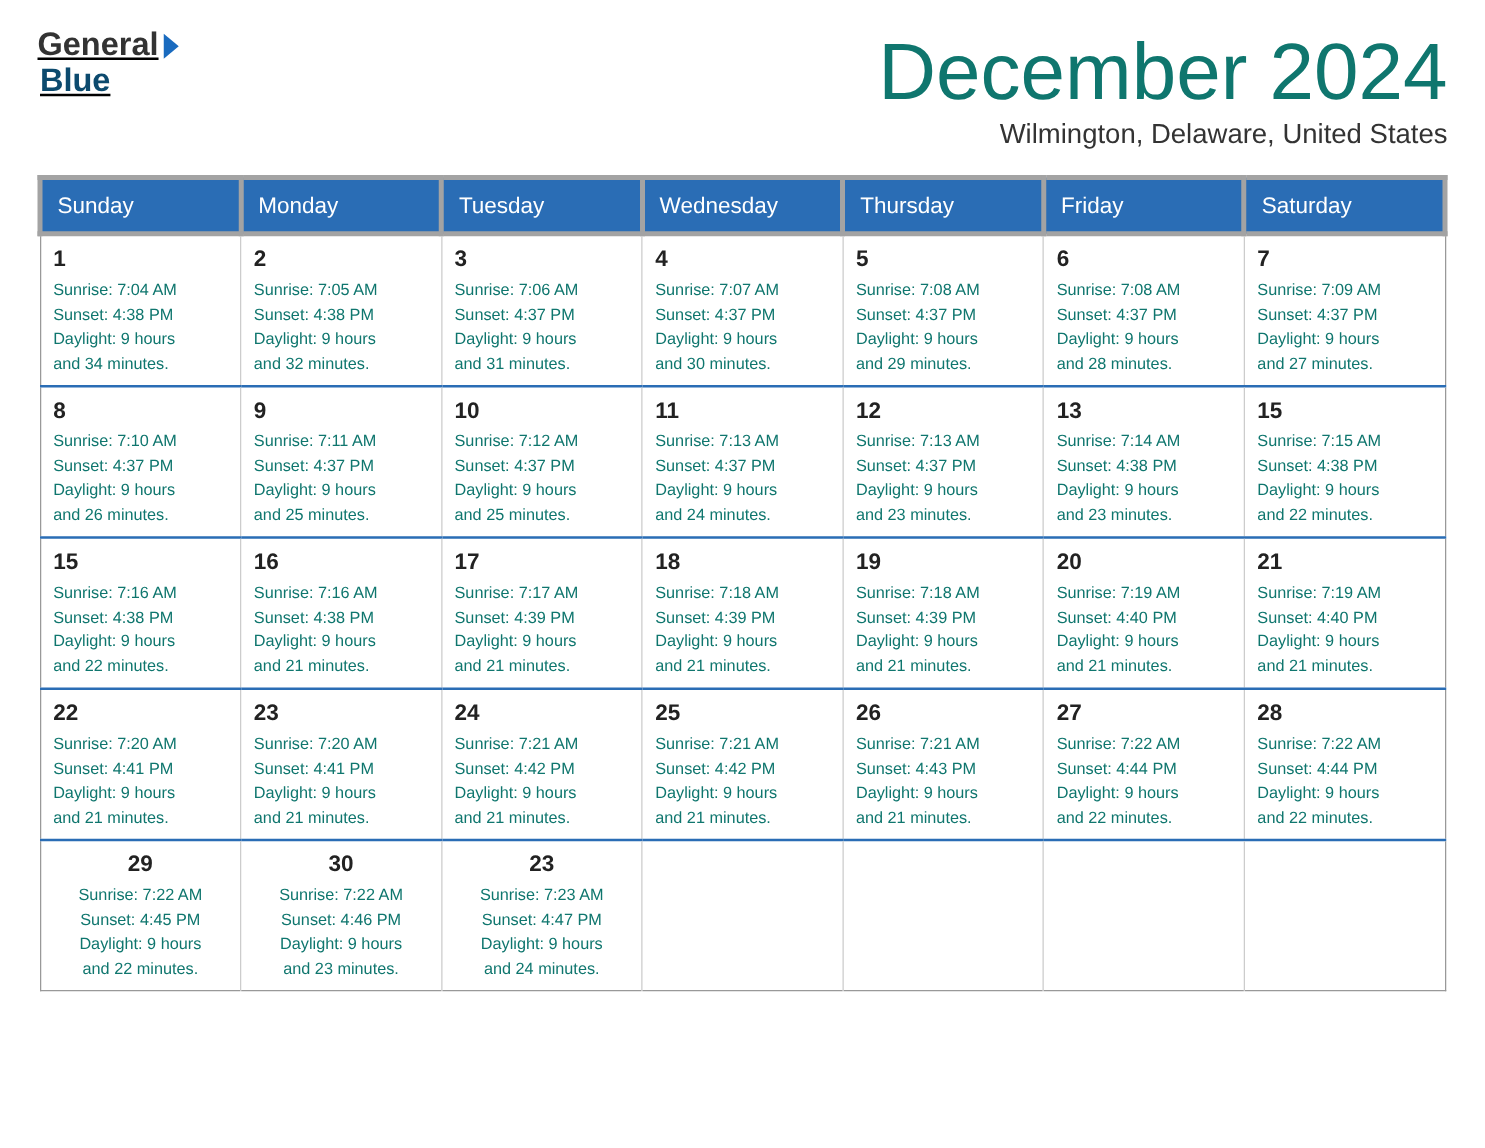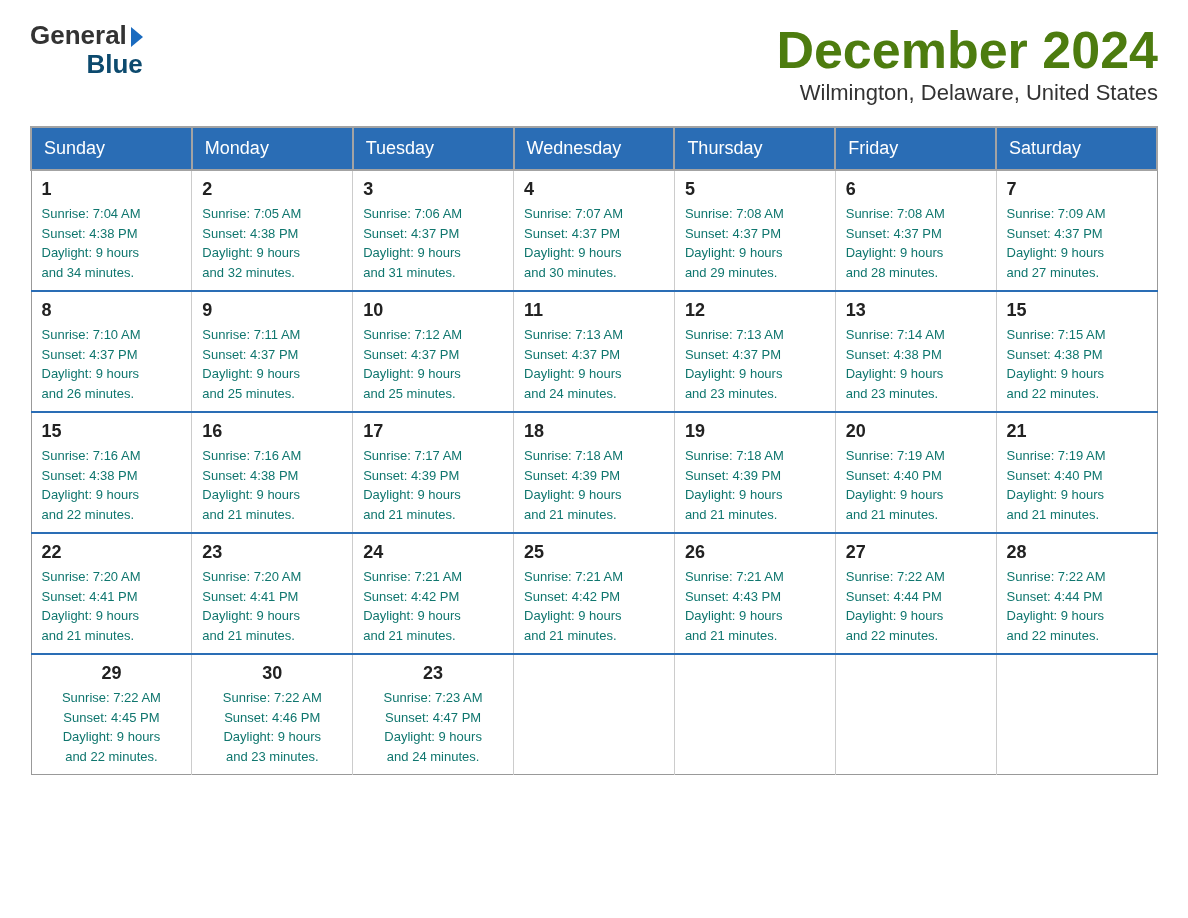--- a/index.html
+++ b/index.html
@@ -12,21 +12,22 @@
     }
     .header-area {
       display: flex;
       justify-content: space-between;
       align-items: flex-start;
       margin-bottom: 20px;
     }
     .logo {
       display: flex;
       flex-direction: column;
-      align-items: flex-end;
+      align-items: flex-start;
+      text-decoration: underline;
     }
     .logo-top {
       display: flex;
       align-items: center;
     }
     .logo-general {
       font-size: 26px;
       font-weight: bold;
       color: #333;
     }
@@ -43,41 +44,41 @@
       font-size: 26px;
       font-weight: bold;
       color: #0c4a6e;
       margin-top: -2px;
       margin-left: 2px;
     }
     .title-area {
       text-align: right;
     }
     .month-title {
-      font-size: 52px;
-      font-weight: bold;
-      color: #4d7c0f;
+      font-size: 64px;
+      font-weight: normal;
+      color: #0f766e;
     }
     .location-subtitle {
       font-size: 22px;
       color: #333;
     }
     .calendar-table {
       width: 100%;
       border-collapse: collapse;
       border: 1px solid #999;
     }
     .calendar-table th {
       background-color: #2a6db5;
       color: #fff;
       font-size: 18px;
       font-weight: normal;
       padding: 10px 12px;
       text-align: left;
-      border: 2px solid #a3a3a3;
+      border: 4px solid #a3a3a3;
     }
     .calendar-table td {
       vertical-align: top;
       padding: 8px 10px;
       border-top: 2px solid #2a6db5;
       border-right: 1px solid #ccc;
       font-size: 13.5px;
       color: #222;
       width: calc(100% / 7);
       min-height: 90px;

